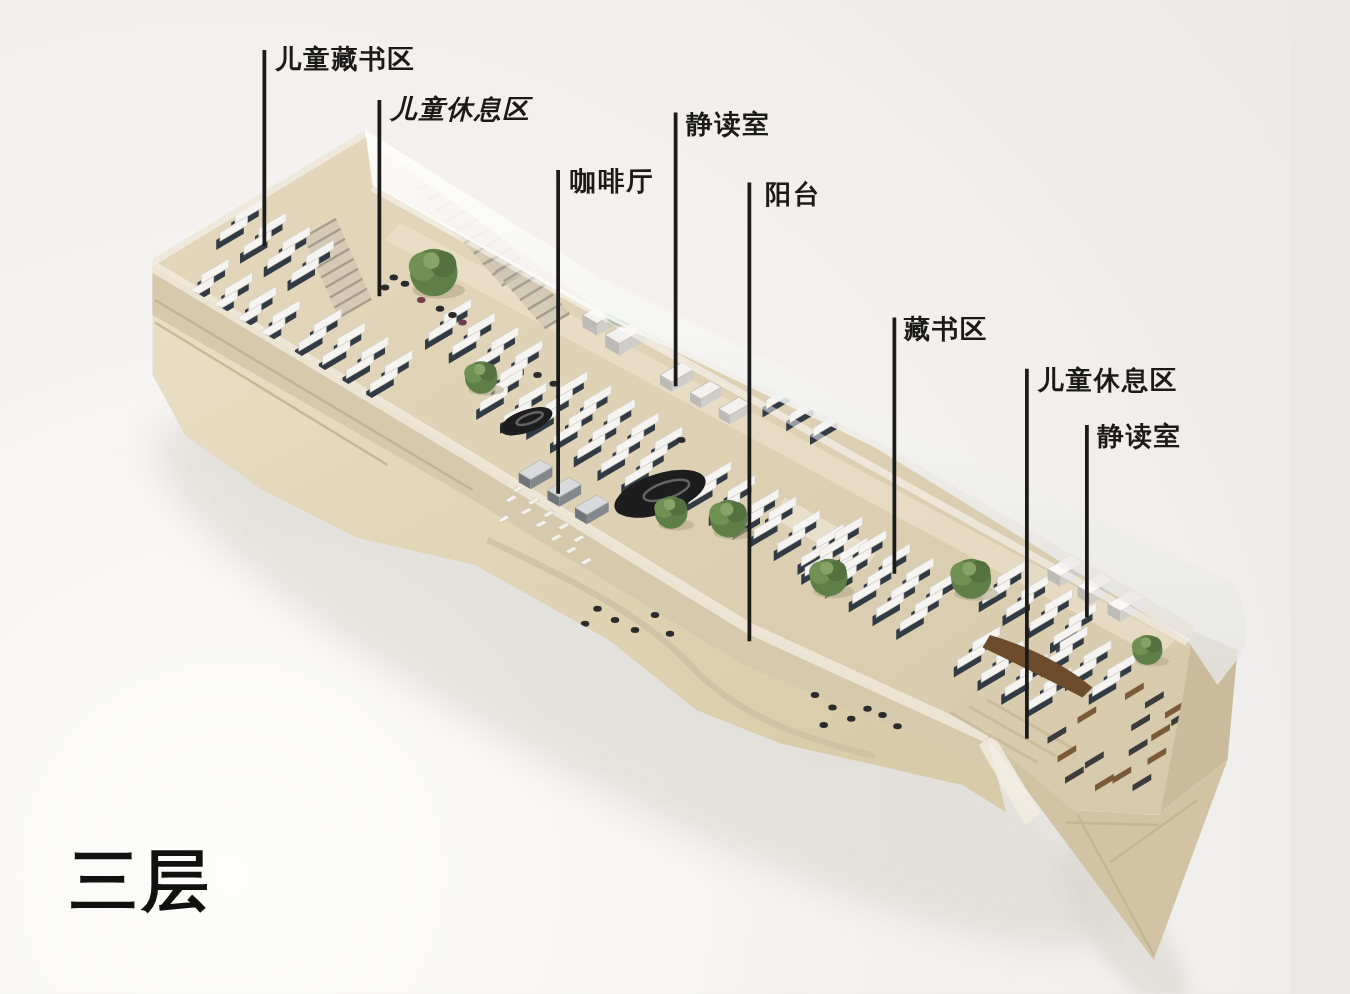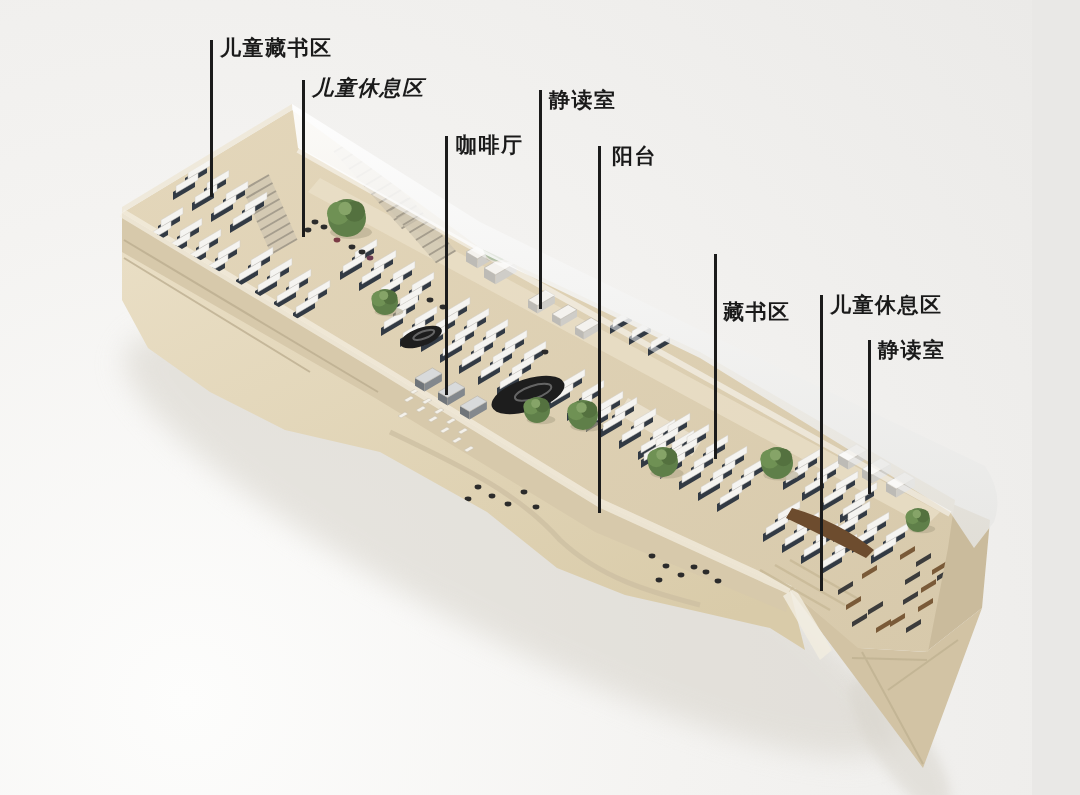--- a/index.html
+++ b/index.html
@@ -584,24 +584,25 @@
   </svg>
 
   <div id="callouts">
       <div class="callout-line" style="left: 210px; top: 40px; height: 157px;"></div>
       <div class="callout-label" style="left: 220px; top: 36px;">儿童藏书区</div>
       <div class="callout-line" style="left: 302px; top: 80px; height: 157px;"></div>
       <div class="callout-label" style="left: 312px; top: 76px; font-style: italic;">儿童休息区</div>
       <div class="callout-line" style="left: 539px; top: 90px; height: 219px;"></div>
       <div class="callout-label" style="left: 549px; top: 88px;">静读室</div>
       <div class="callout-line" style="left: 445px; top: 136px; height: 259px;"></div>
-      <div class="callout-label" style="left: 456px; top: 134px; font-family: Liberation Serif, serif;">咖啡厅</div>
+      <div class="callout-label" style="left: 456px; top: 134px;">咖啡厅</div>
       <div class="callout-line" style="left: 598px; top: 146px; height: 367px;"></div>
       <div class="callout-label" style="left: 612px; top: 144px;">阳台</div>
       <div class="callout-line" style="left: 714px; top: 254px; height: 205px;"></div>
-      <div class="callout-label" style="left: 723px; top: 252px; margin-top: 48px;">藏书区</div>
+      <div class="callout-label" style="left: 723px; top: 252px;">藏书区</div>
       <div class="callout-line" style="left: 820px; top: 295px; height: 296px;"></div>
       <div class="callout-label" style="left: 830px; top: 293px;">儿童休息区</div>
       <div class="callout-line" style="left: 868px; top: 340px; height: 154px;"></div>
       <div class="callout-label" style="left: 878px; top: 338px;">静读室</div>
     </div>
 
+  <div class="floor-title">三层</div>
 </div>
 
 </body></html>

